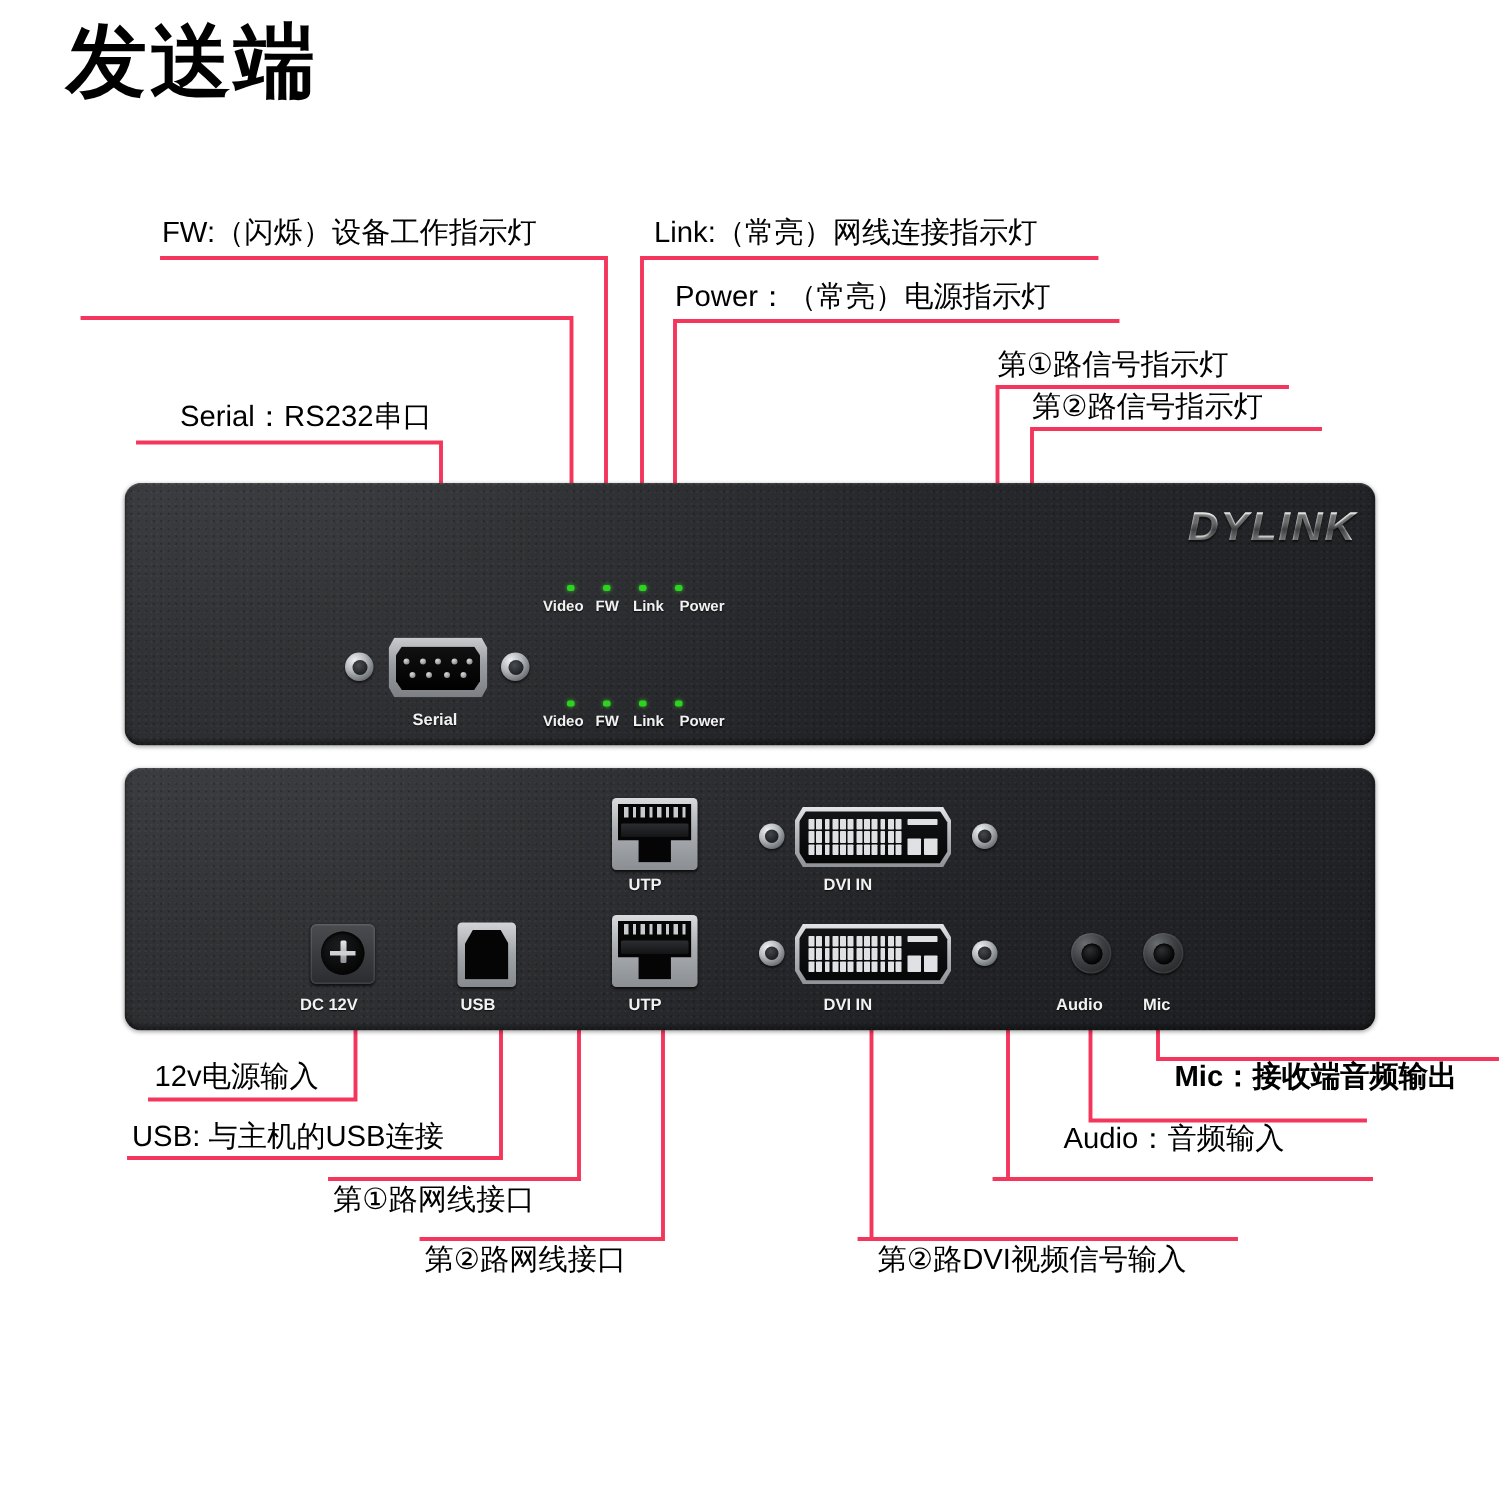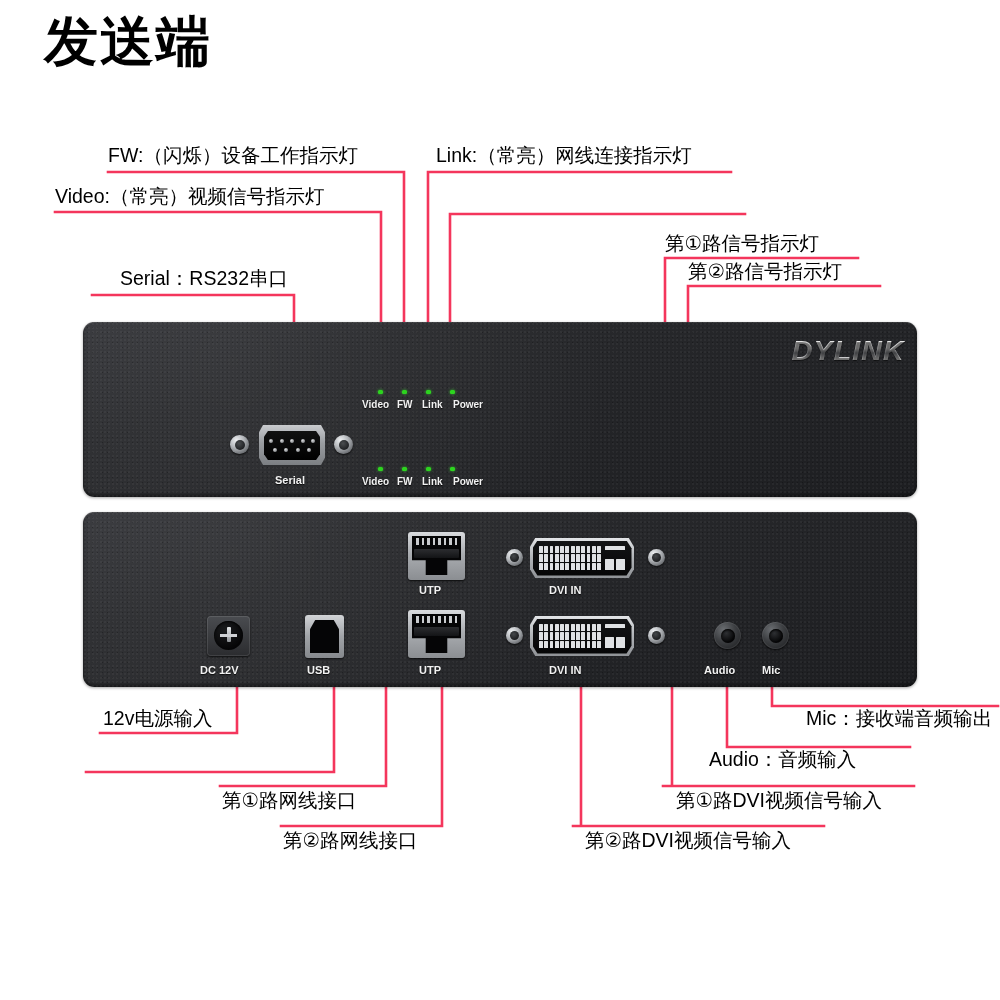--- a/index.html
+++ b/index.html
@@ -192,21 +192,21 @@
       <circle cx="442" cy="679" r="4.2"></circle>
       <circle cx="672" cy="567" r="4.2"></circle>
       <circle cx="581" cy="670" r="4.2"></circle>
       <circle cx="772" cy="681" r="4.2"></circle>
       <circle cx="727" cy="681" r="4.2"></circle>
     </g>
   </svg>
 
   <div class="callout" style="left:108px;top:146px;">FW:（闪烁）设备工作指示灯</div>
   <div class="callout" style="left:436px;top:146px;">Link:（常亮）网线连接指示灯</div>
-  <div class="callout" style="left:55px;top:187px;">Video:（常亮）视频信号指示灯</div>
+  <div class="callout" style="left:450px;top:189px;">Power：（常亮）电源指示灯</div>
   <div class="callout" style="left:665px;top:234px;">第①路信号指示灯</div>
   <div class="callout" style="left:688px;top:262px;">第②路信号指示灯</div>
   <div class="callout" style="left:92px;top:269px;margin-left:28px;">Serial：RS232串口</div>
 
   <div class="panel" id="panel-top">
 
     <div class="brand">DYLINK</div>
 
     <div class="db9" style="left:176px;top:103px;">
       <div class="cav"></div>
@@ -398,20 +398,20 @@
     <div class="silk" style="left:466px;top:152px;">DVI IN</div>
 
     <div class="ajack" style="left:631px;top:110px;"></div>
     <div class="silk" style="left:621px;top:152px;">Audio</div>
 
     <div class="ajack" style="left:679px;top:110px;"></div>
     <div class="silk" style="left:679px;top:152px;">Mic</div>
   </div>
 
   <div class="callout" style="left:103px;top:709px;">12v电源输入</div>
-  <div class="callout" style="left:806px;top:709px;">Mic：接收端音频输出</div>
+  <div class="callout" style="left:783px;top:709px;font-weight:bold;">Mic：接收端音频输出</div>
+  <div class="callout" style="left:88px;top:749px;">USB: 与主机的USB连接</div>
   <div class="callout" style="left:709px;top:750px;">Audio：音频输入</div>
   <div class="callout" style="left:222px;top:791px;">第①路网线接口</div>
-  <div class="callout" style="left:676px;top:791px;">第①路DVI视频信号输入</div>
   <div class="callout" style="left:283px;top:831px;">第②路网线接口</div>
   <div class="callout" style="left:585px;top:831px;">第②路DVI视频信号输入</div>
 
 </div>
 
 </body></html>

